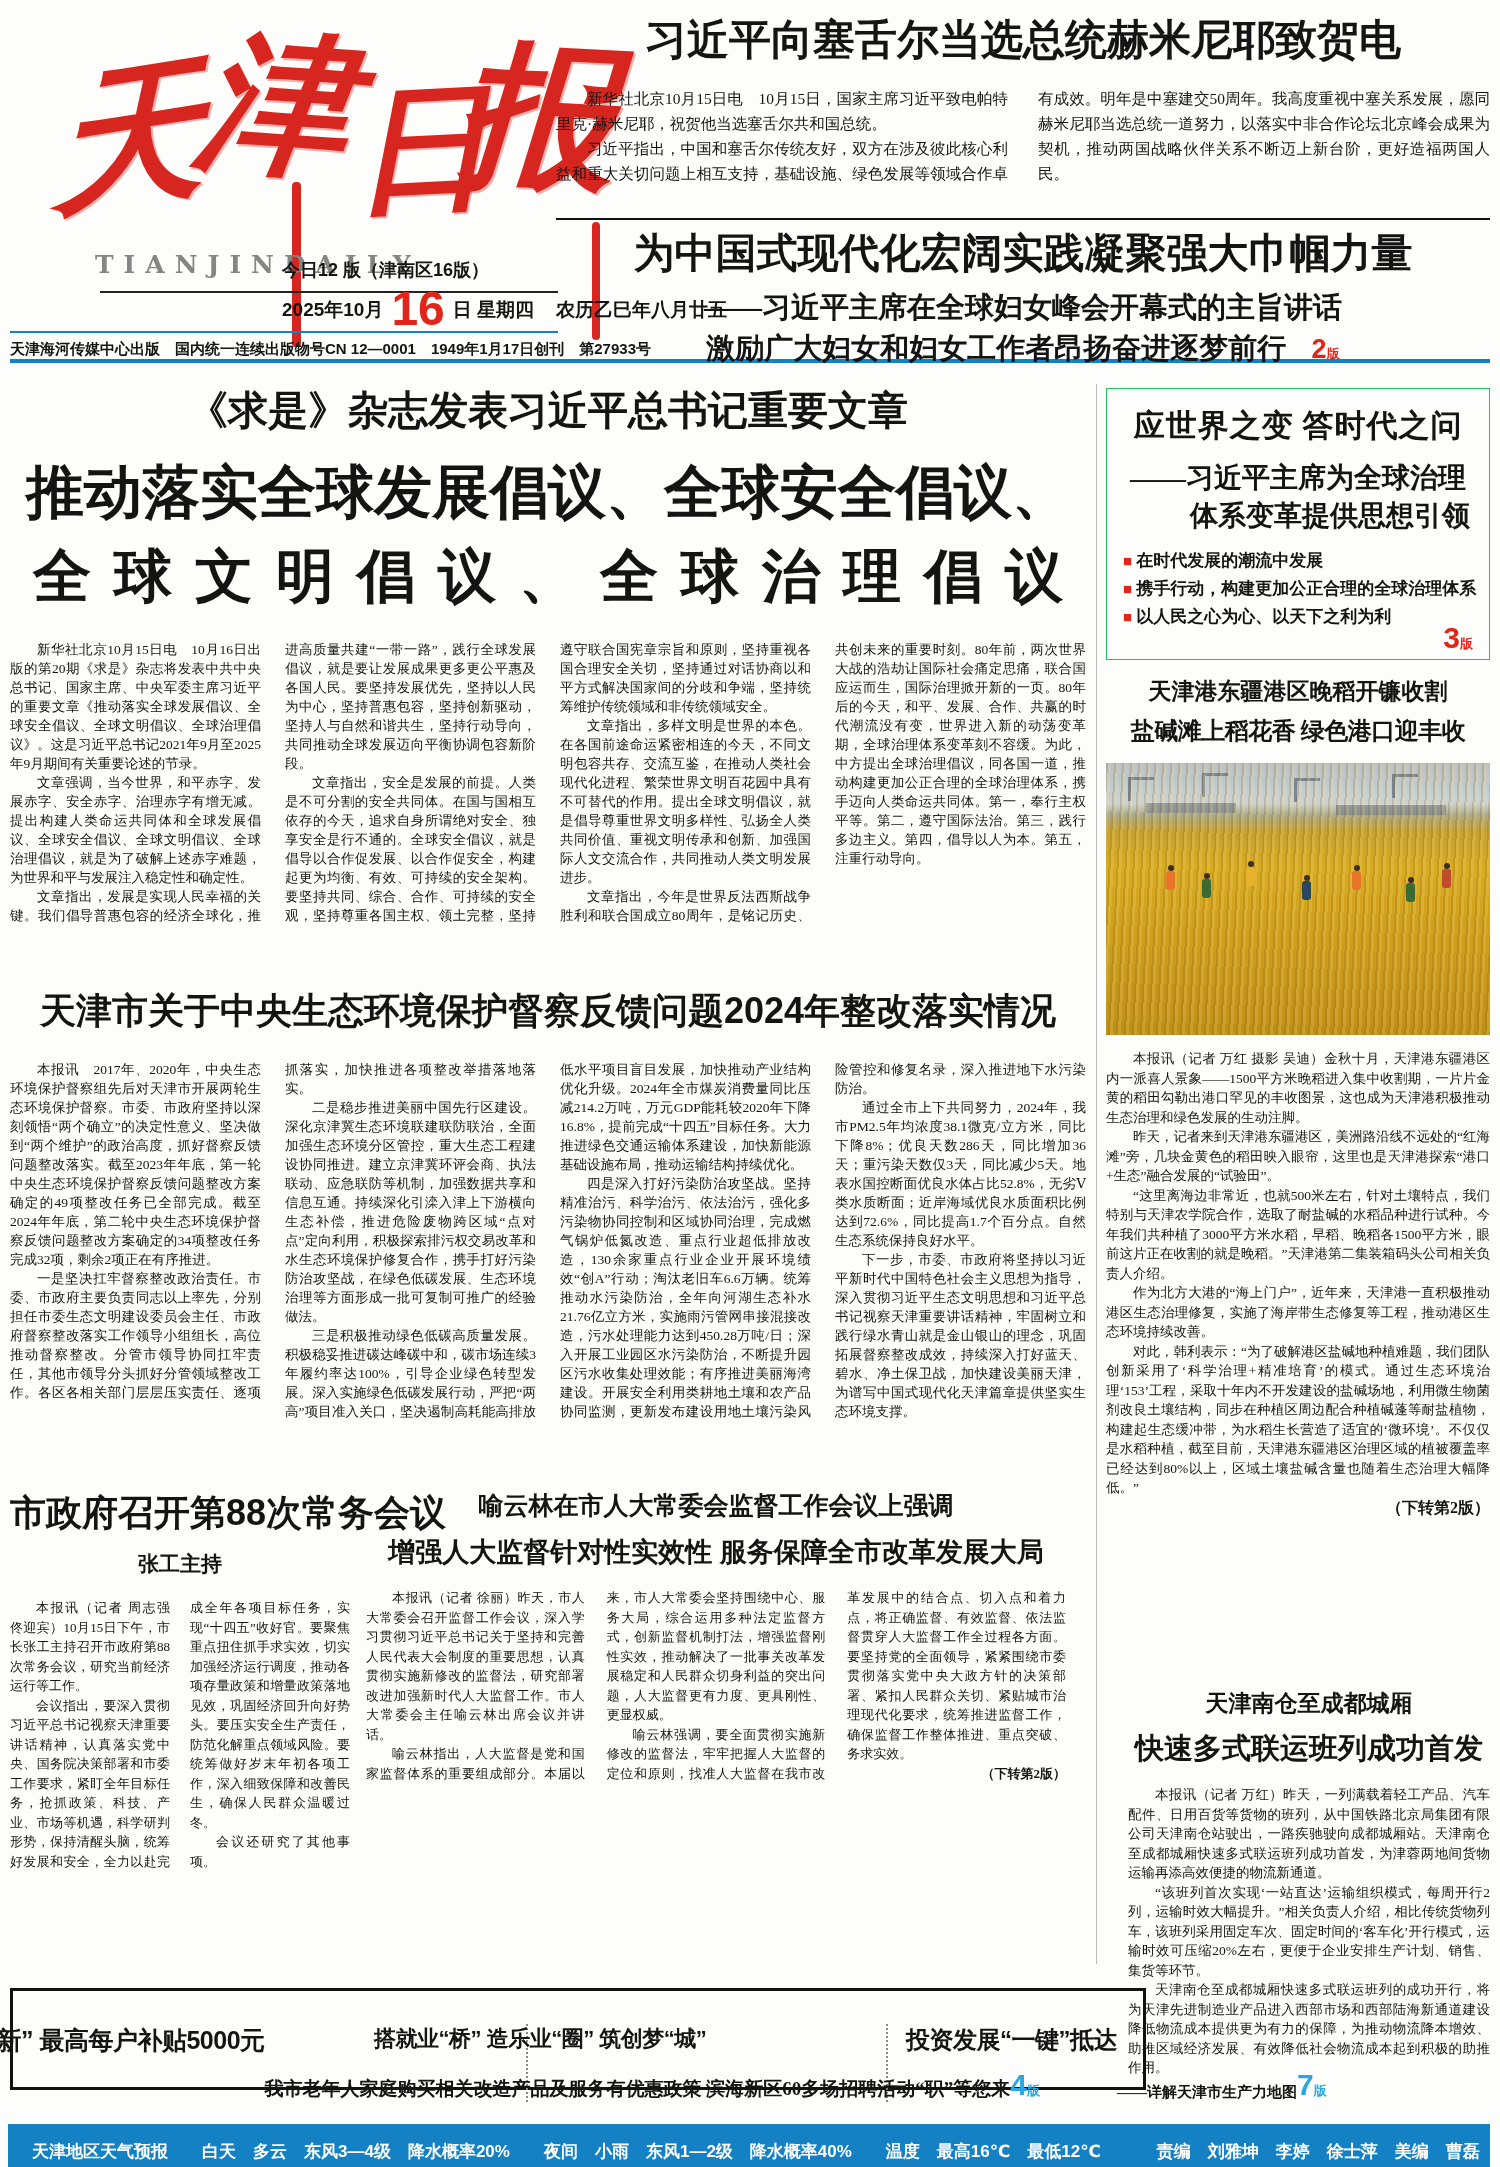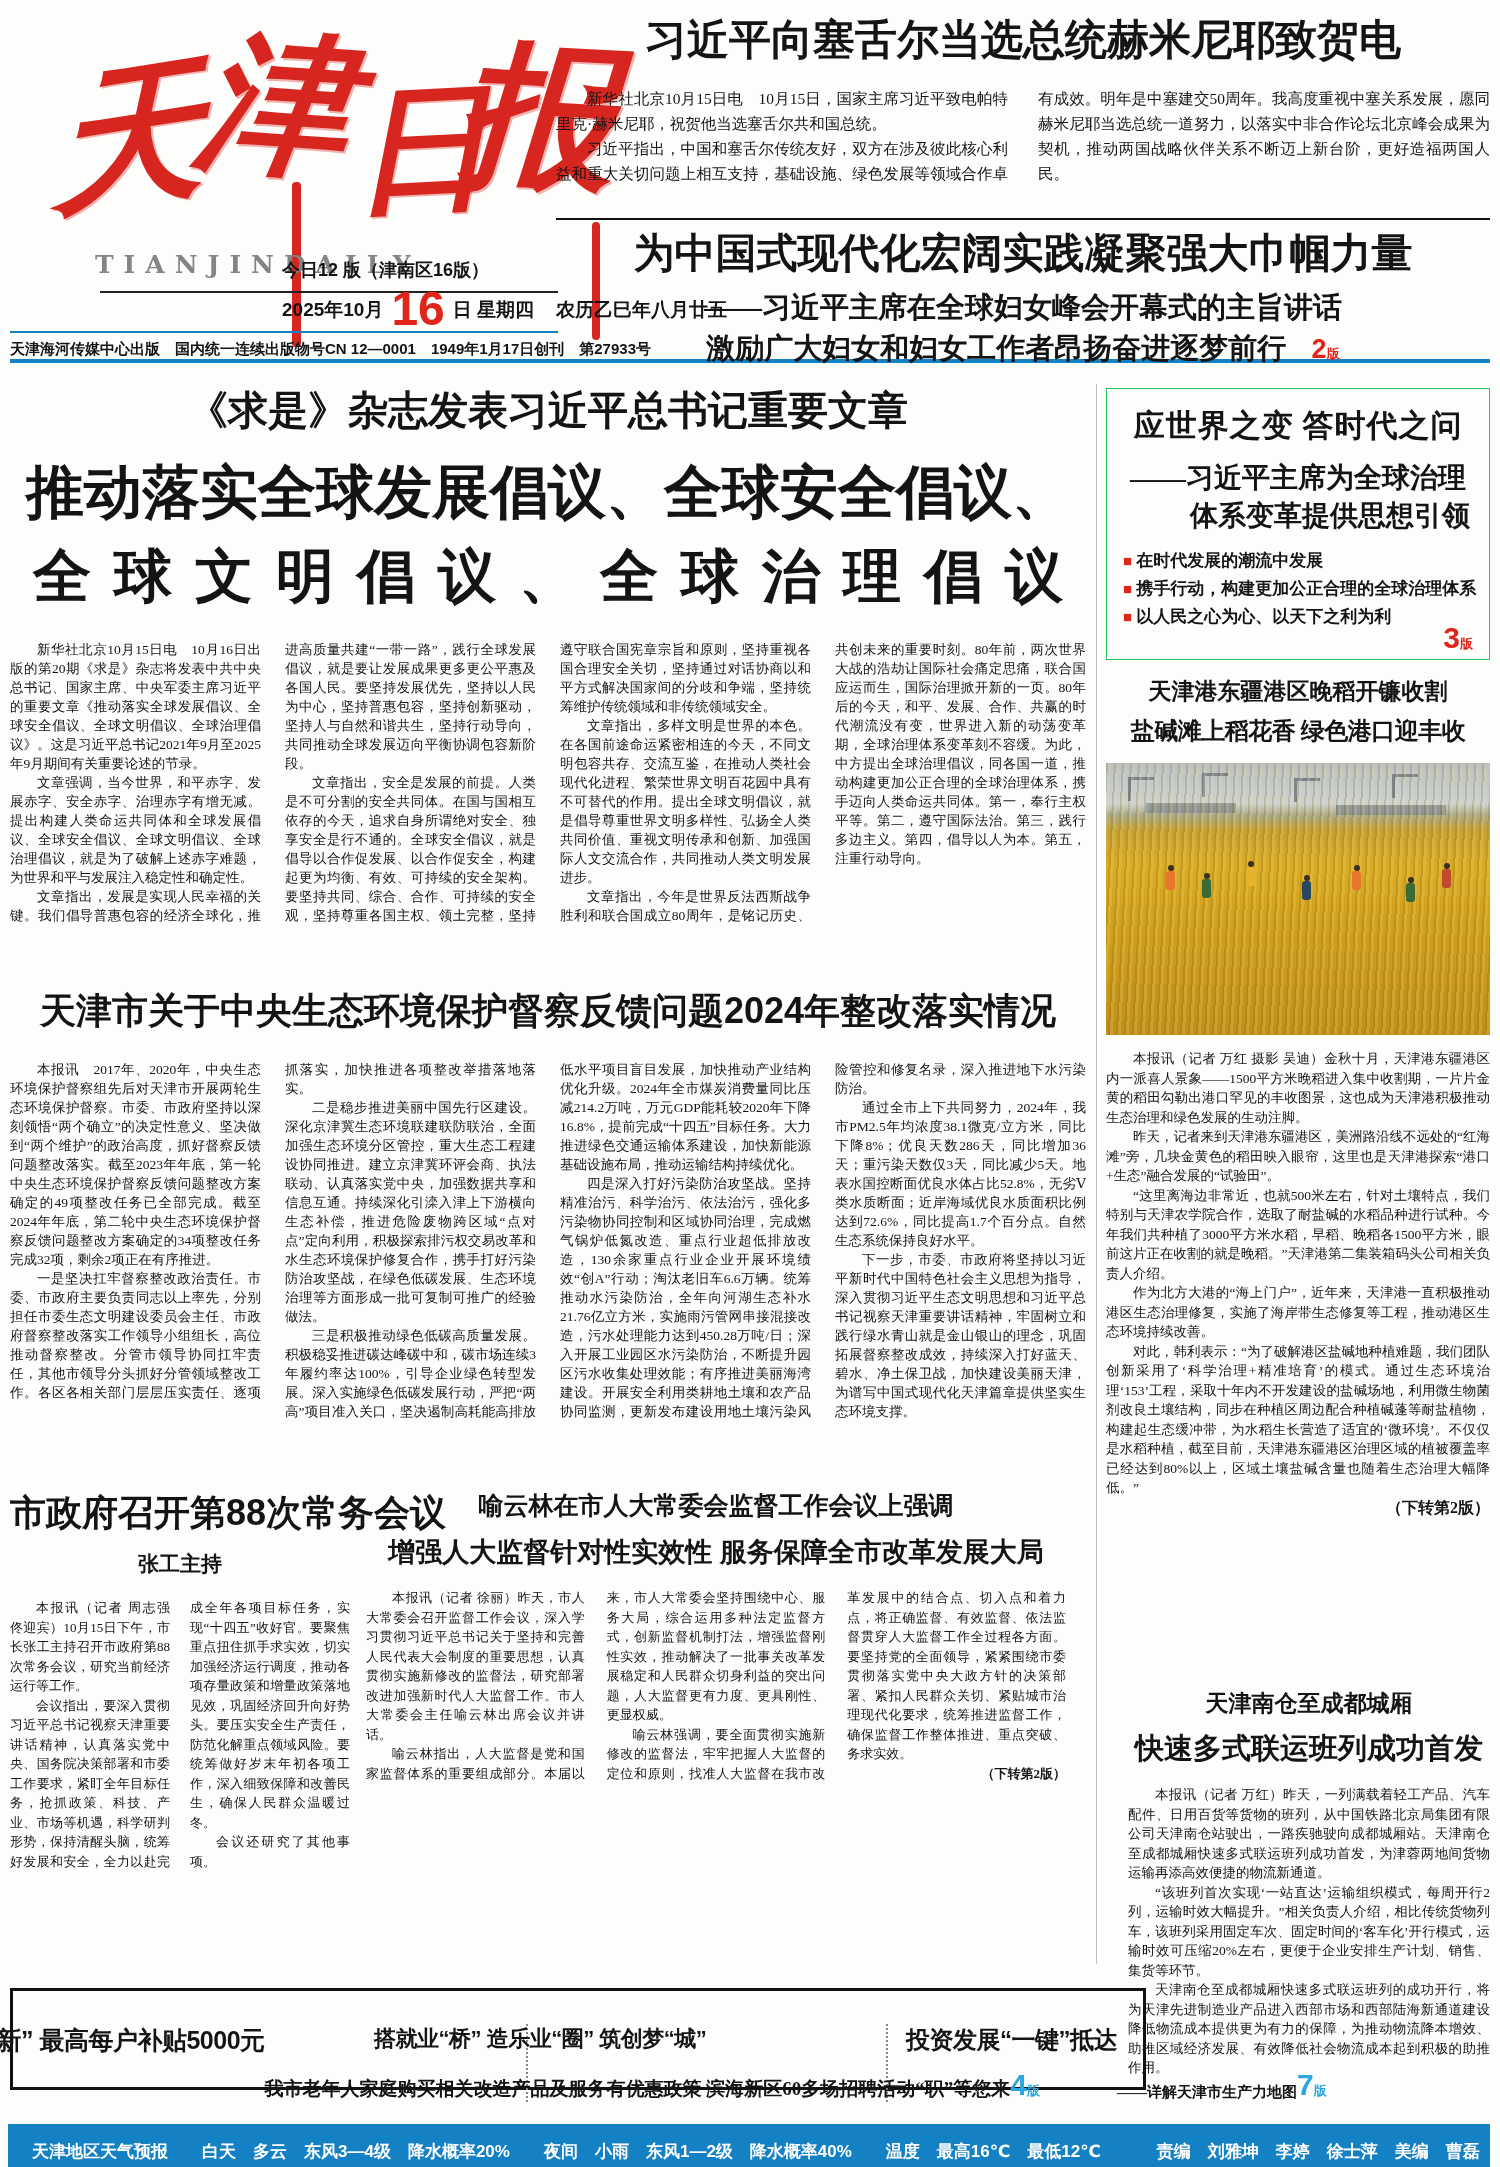--- a/index.html
+++ b/index.html
@@ -224,21 +224,21 @@
         <p>对此，韩利表示：“为了破解港区盐碱地种植难题，我们团队创新采用了‘科学治理+精准培育’的模式。通过生态环境治理‘153’工程，采取十年内不开发建设的盐碱场地，利用微生物菌剂改良土壤结构，同步在种植区周边配合种植碱蓬等耐盐植物，构建起生态缓冲带，为水稻生长营造了适宜的‘微环境’。不仅仅是水稻种植，截至目前，天津港东疆港区治理区域的植被覆盖率已经达到80%以上，区域土壤盐碱含量也随着生态治理大幅降低。”</p>
       </div>
     <div class="turn">（下转第2版）</div>
   </div>
 
   <div class="abs insp">
     <div class="insp-h sans">天津市关于中央生态环境保护督察反馈问题2024年整改落实情况</div>
     <div class="insp-cols justify">
         <p>本报讯　2017年、2020年，中央生态环境保护督察组先后对天津市开展两轮生态环境保护督察。市委、市政府坚持以深刻领悟“两个确立”的决定性意义、坚决做到“两个维护”的政治高度，抓好督察反馈问题整改落实。截至2023年年底，第一轮中央生态环境保护督察反馈问题整改方案确定的49项整改任务已全部完成。截至2024年年底，第二轮中央生态环境保护督察反馈问题整改方案确定的34项整改任务完成32项，剩余2项正在有序推进。</p>
         <p>一是坚决扛牢督察整改政治责任。市委、市政府主要负责同志以上率先，分别担任市委生态文明建设委员会主任、市政府督察整改落实工作领导小组组长，高位推动督察整改。分管市领导协同扛牢责任，其他市领导分头抓好分管领域整改工作。各区各相关部门层层压实责任、逐项抓落实，加快推进各项整改举措落地落实。</p>
-        <p>二是稳步推进美丽中国先行区建设。深化京津冀生态环境联建联防联治，全面加强生态环境分区管控，重大生态工程建设协同推进。建立京津冀环评会商、执法联动、认真落实党中央，加强数据共享和信息互通。持续深化引滦入津上下游横向生态补偿，推进危险废物跨区域“点对点”定向利用，积极探索排污权交易改革和水生态环境保护修复合作，携手打好污染防治攻坚战，在绿色低碳发展、生态环境治理等方面形成一批可复制可推广的经验做法。</p>
+        <p>二是稳步推进美丽中国先行区建设。深化京津冀生态环境联建联防联治，全面加强生态环境分区管控，重大生态工程建设协同推进。建立京津冀环评会商、执法联动、应急联防等机制，加强数据共享和信息互通。持续深化引滦入津上下游横向生态补偿，推进危险废物跨区域“点对点”定向利用，积极探索排污权交易改革和水生态环境保护修复合作，携手打好污染防治攻坚战，在绿色低碳发展、生态环境治理等方面形成一批可复制可推广的经验做法。</p>
         <p>三是积极推动绿色低碳高质量发展。积极稳妥推进碳达峰碳中和，碳市场连续3年履约率达100%，引导企业绿色转型发展。深入实施绿色低碳发展行动，严把“两高”项目准入关口，坚决遏制高耗能高排放低水平项目盲目发展，加快推动产业结构优化升级。2024年全市煤炭消费量同比压减214.2万吨，万元GDP能耗较2020年下降16.8%，提前完成“十四五”目标任务。大力推进绿色交通运输体系建设，加快新能源基础设施布局，推动运输结构持续优化。</p>
         <p>四是深入打好污染防治攻坚战。坚持精准治污、科学治污、依法治污，强化多污染物协同控制和区域协同治理，完成燃气锅炉低氮改造、重点行业超低排放改造，130余家重点行业企业开展环境绩效“创A”行动；淘汰老旧车6.6万辆。统筹推动水污染防治，全年向河湖生态补水21.76亿立方米，实施雨污管网串接混接改造，污水处理能力达到450.28万吨/日；深入开展工业园区水污染防治，不断提升园区污水收集处理效能；有序推进美丽海湾建设。开展安全利用类耕地土壤和农产品协同监测，更新发布建设用地土壤污染风险管控和修复名录，深入推进地下水污染防治。</p>
         <p>通过全市上下共同努力，2024年，我市PM2.5年均浓度38.1微克/立方米，同比下降8%；优良天数286天，同比增加36天；重污染天数仅3天，同比减少5天。地表水国控断面优良水体占比52.8%，无劣Ⅴ类水质断面；近岸海域优良水质面积比例达到72.6%，同比提高1.7个百分点。自然生态系统保持良好水平。</p>
         <p>下一步，市委、市政府将坚持以习近平新时代中国特色社会主义思想为指导，深入贯彻习近平生态文明思想和习近平总书记视察天津重要讲话精神，牢固树立和践行绿水青山就是金山银山的理念，巩固拓展督察整改成效，持续深入打好蓝天、碧水、净土保卫战，加快建设美丽天津，为谱写中国式现代化天津篇章提供坚实生态环境支撑。</p>
       </div>
   </div>
 
   <div class="abs gov">
     <div class="gov-h sans">市政府召开第88次常务会议</div>
     <div class="gov-sub">张工主持</div>

